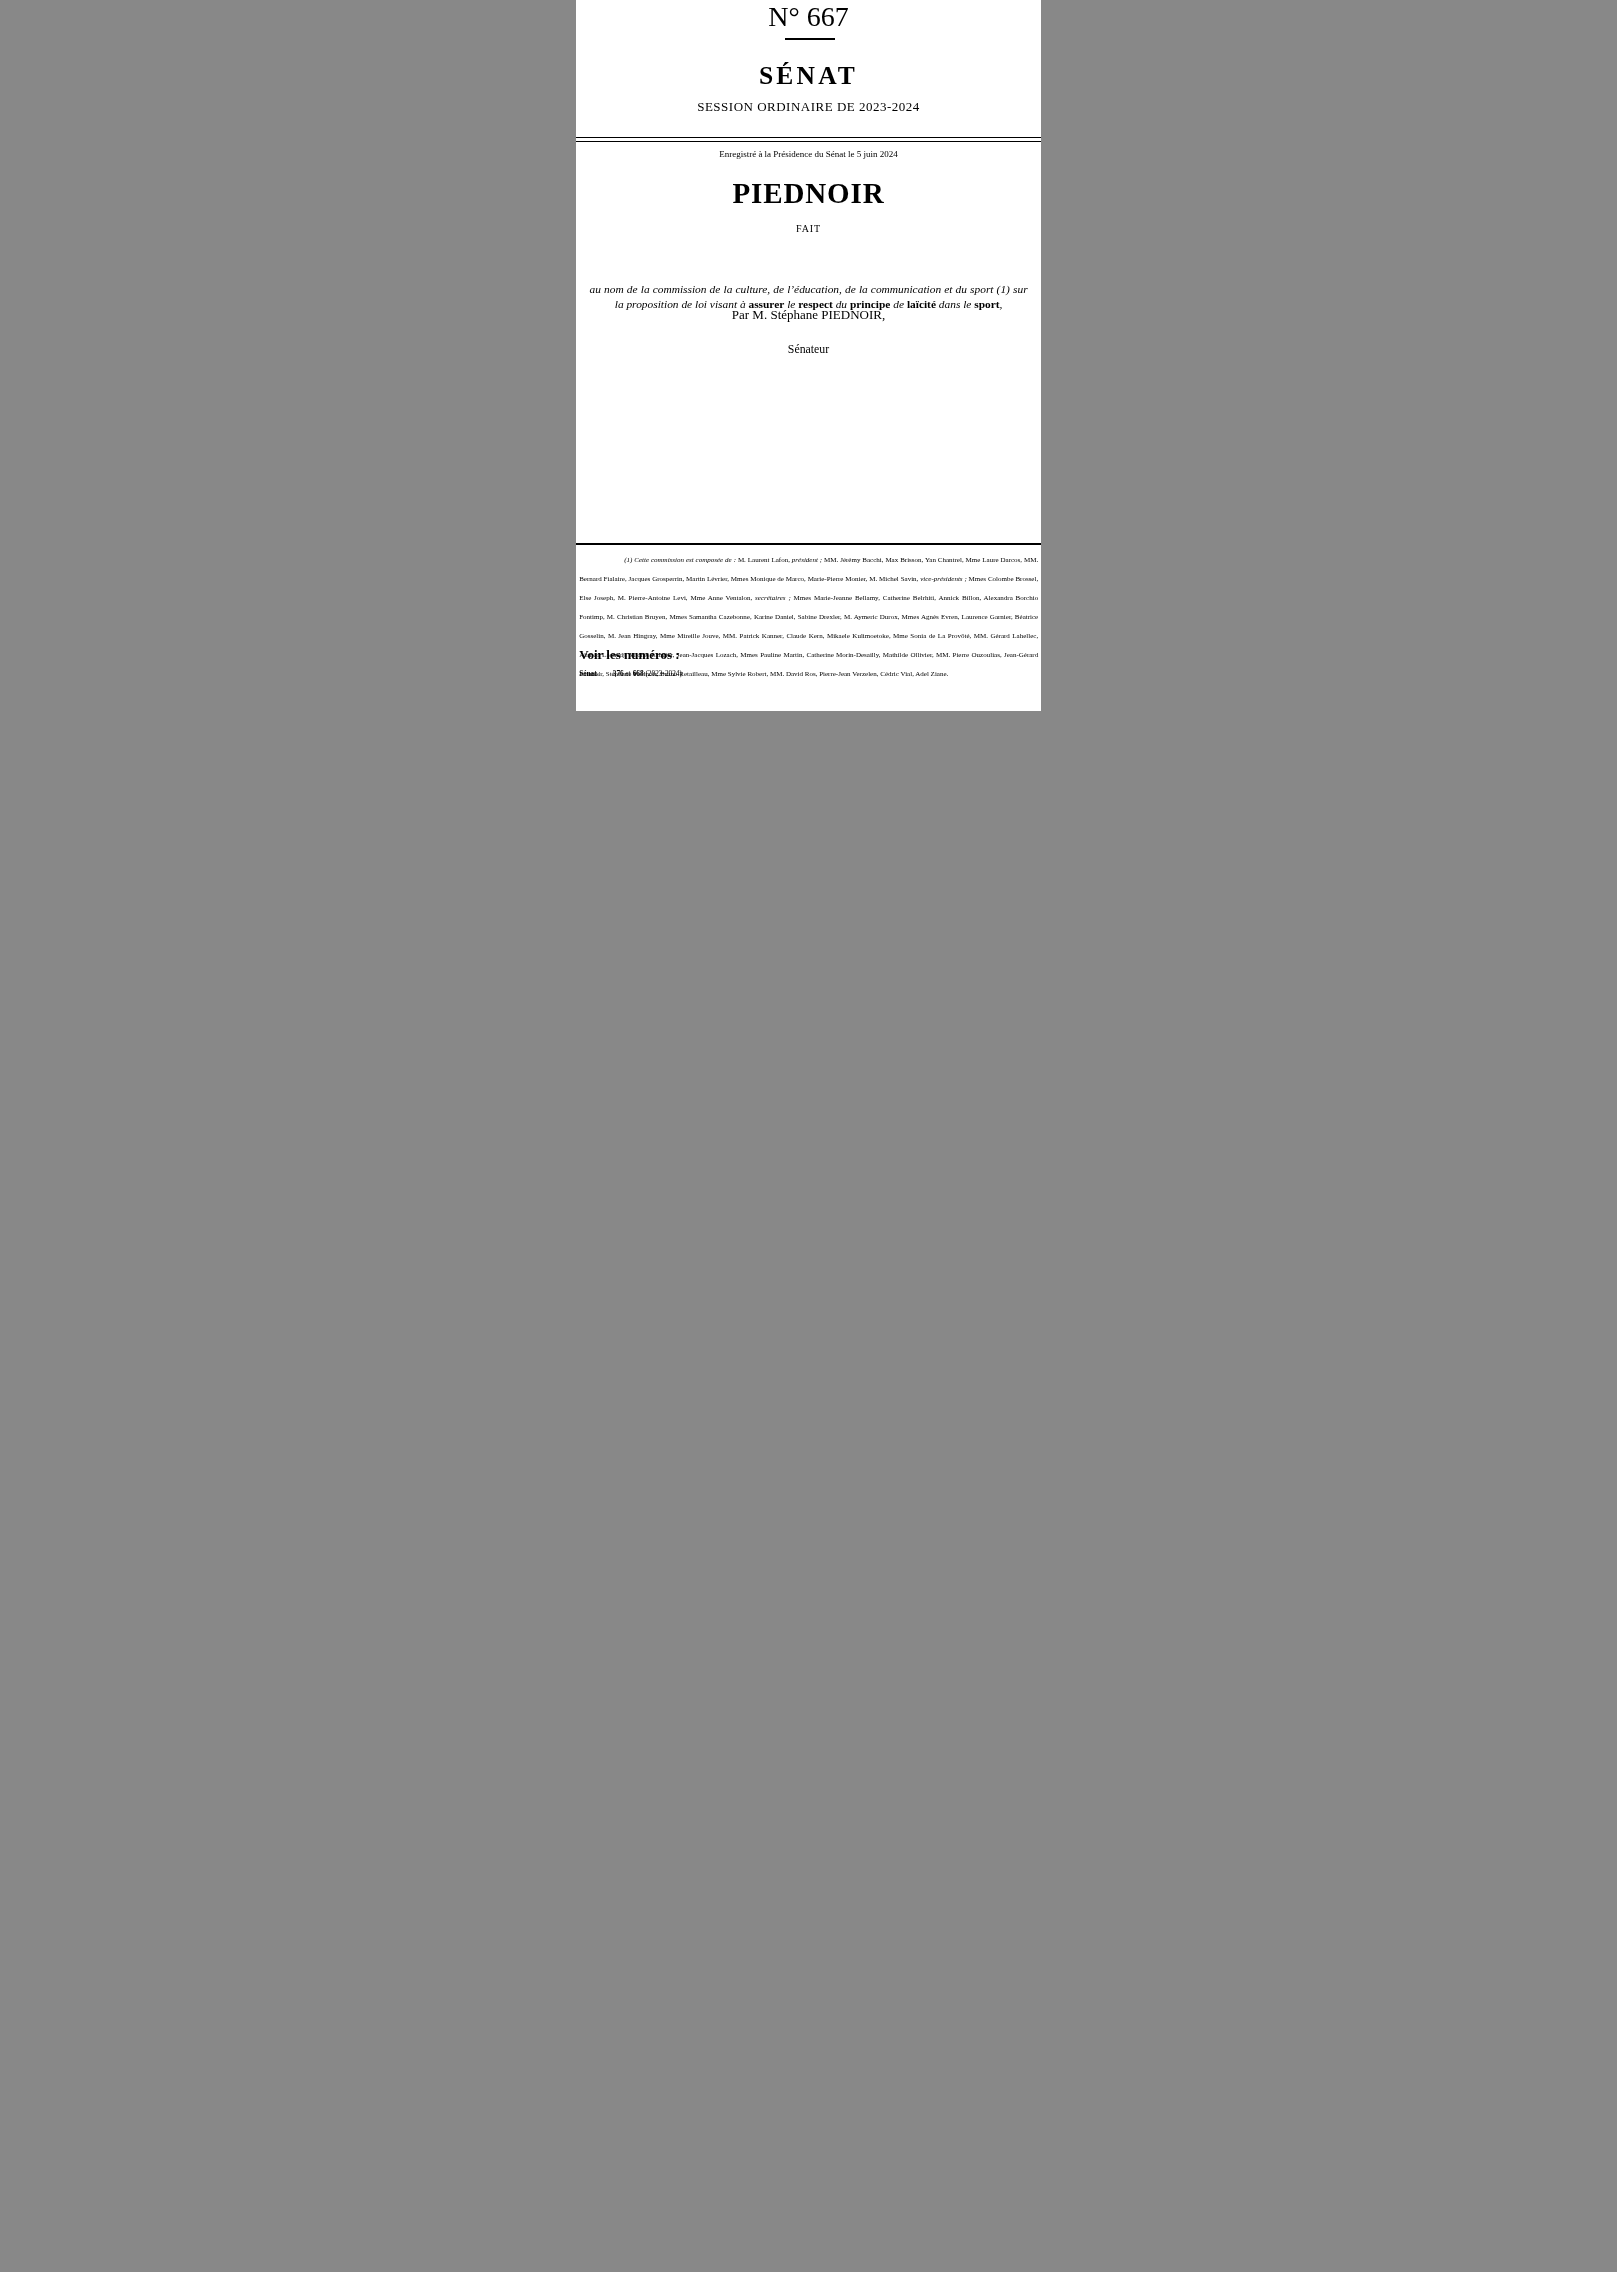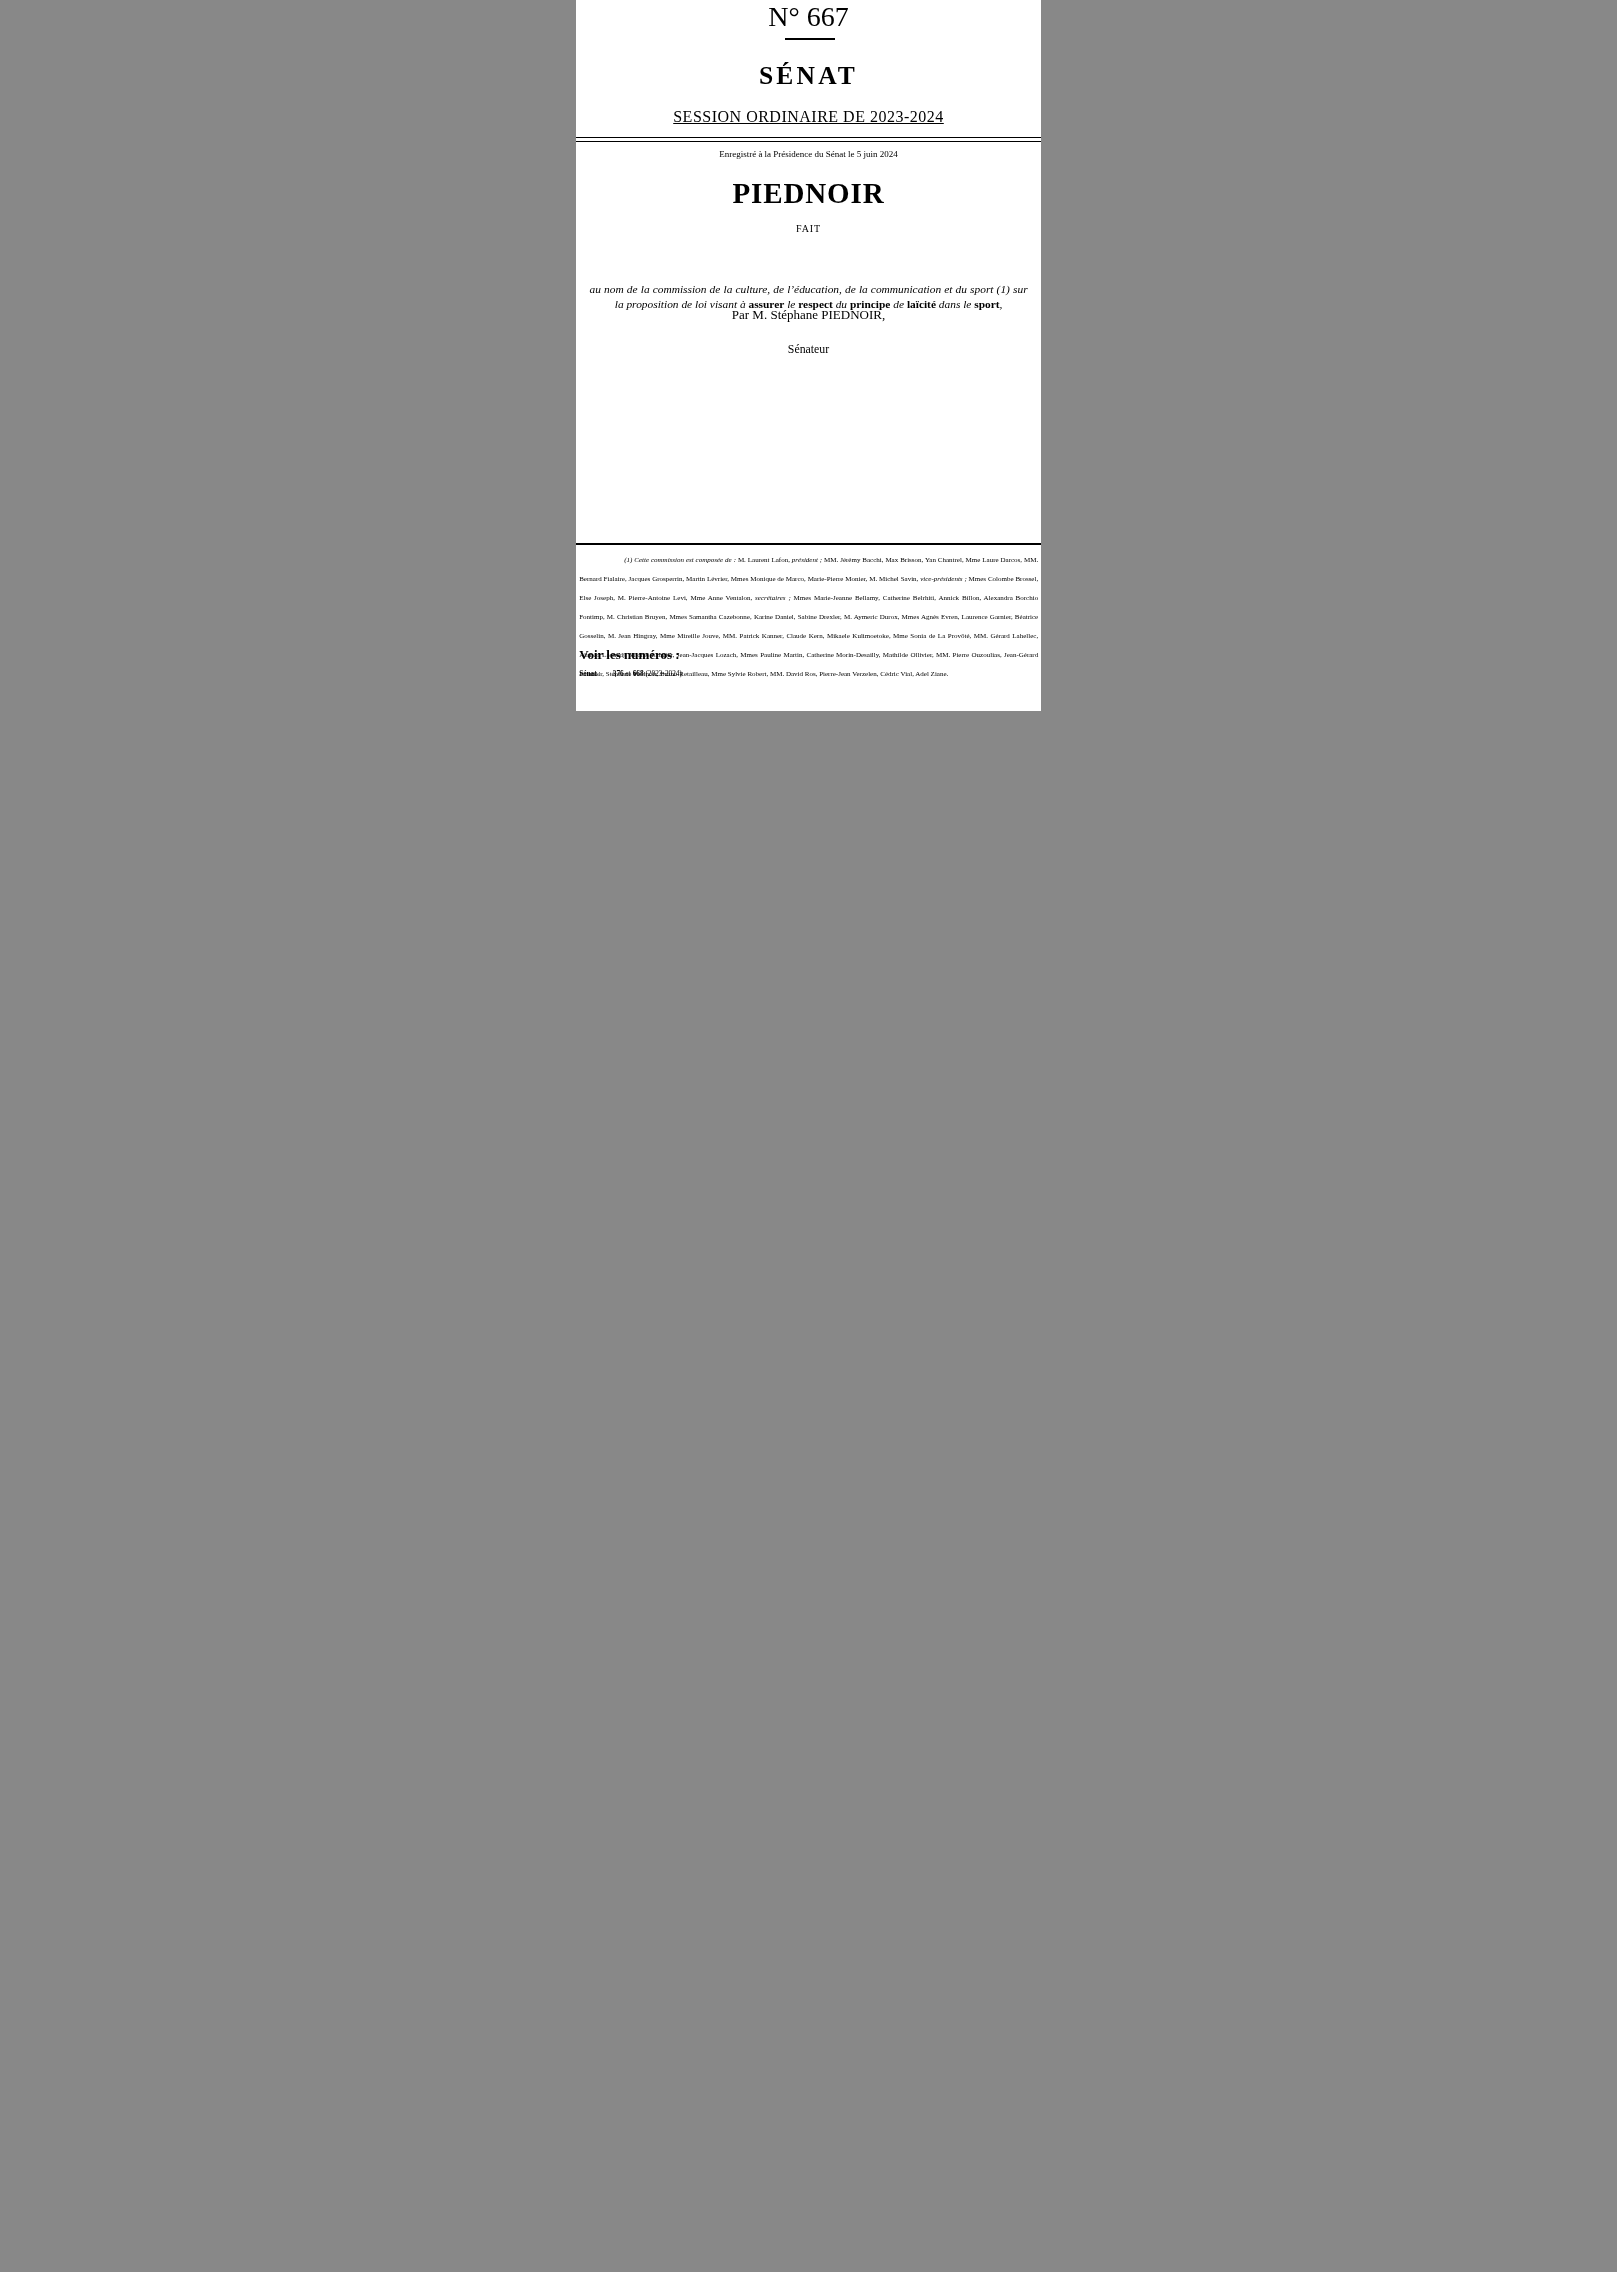--- a/index.html
+++ b/index.html
@@ -13,21 +13,21 @@
     color:var(--ink);
     font-family:"Liberation Serif", serif;
     overflow:hidden;
   }
   .abs { position:absolute; }
   .centered { left:0; right:0; text-align:center; }
 
   .doc-number   { top:1.8px;   font-size:28px; line-height:1.1; }
   .rule-short   { top:38px;  left:209px; width:50px; height:2.3px; background:var(--ink); }
   .inst-title   { top:62px; font-size:25.5px; font-weight:bold; letter-spacing:3.2px; line-height:1.1; }
-  .session-line { top:107px; font-size:16px; letter-spacing:0.5px; line-height:1.2;text-decoration:underline; }
+  .session-line { top:99px; font-size:13px; letter-spacing:0.5px; line-height:1.2; }
   .double-rule  { top:137px; left:0; right:0; height:5px;
                   border-top:1.8px solid var(--ink); border-bottom:1.8px solid var(--ink); }
   .registered   { top:149px; font-size:9px; line-height:1.2; }
   .report-title { top:178px; font-size:29px; font-weight:bold; letter-spacing:0.9px; line-height:1.1; }
   .fait-line    { top:223px; font-size:10px; letter-spacing:0.9px; line-height:1.2; }
   .subject      { top:250px; left:13.6px; width:438px;
                   font-size:11.4px; line-height:15px;
                   text-align:justify; text-align-last:center;margin-top:32px; }
   .by-line      { top:307px; font-size:13px; line-height:1.2; }
   .by-title     { top:342px; font-size:11.8px; line-height:1.2; }

